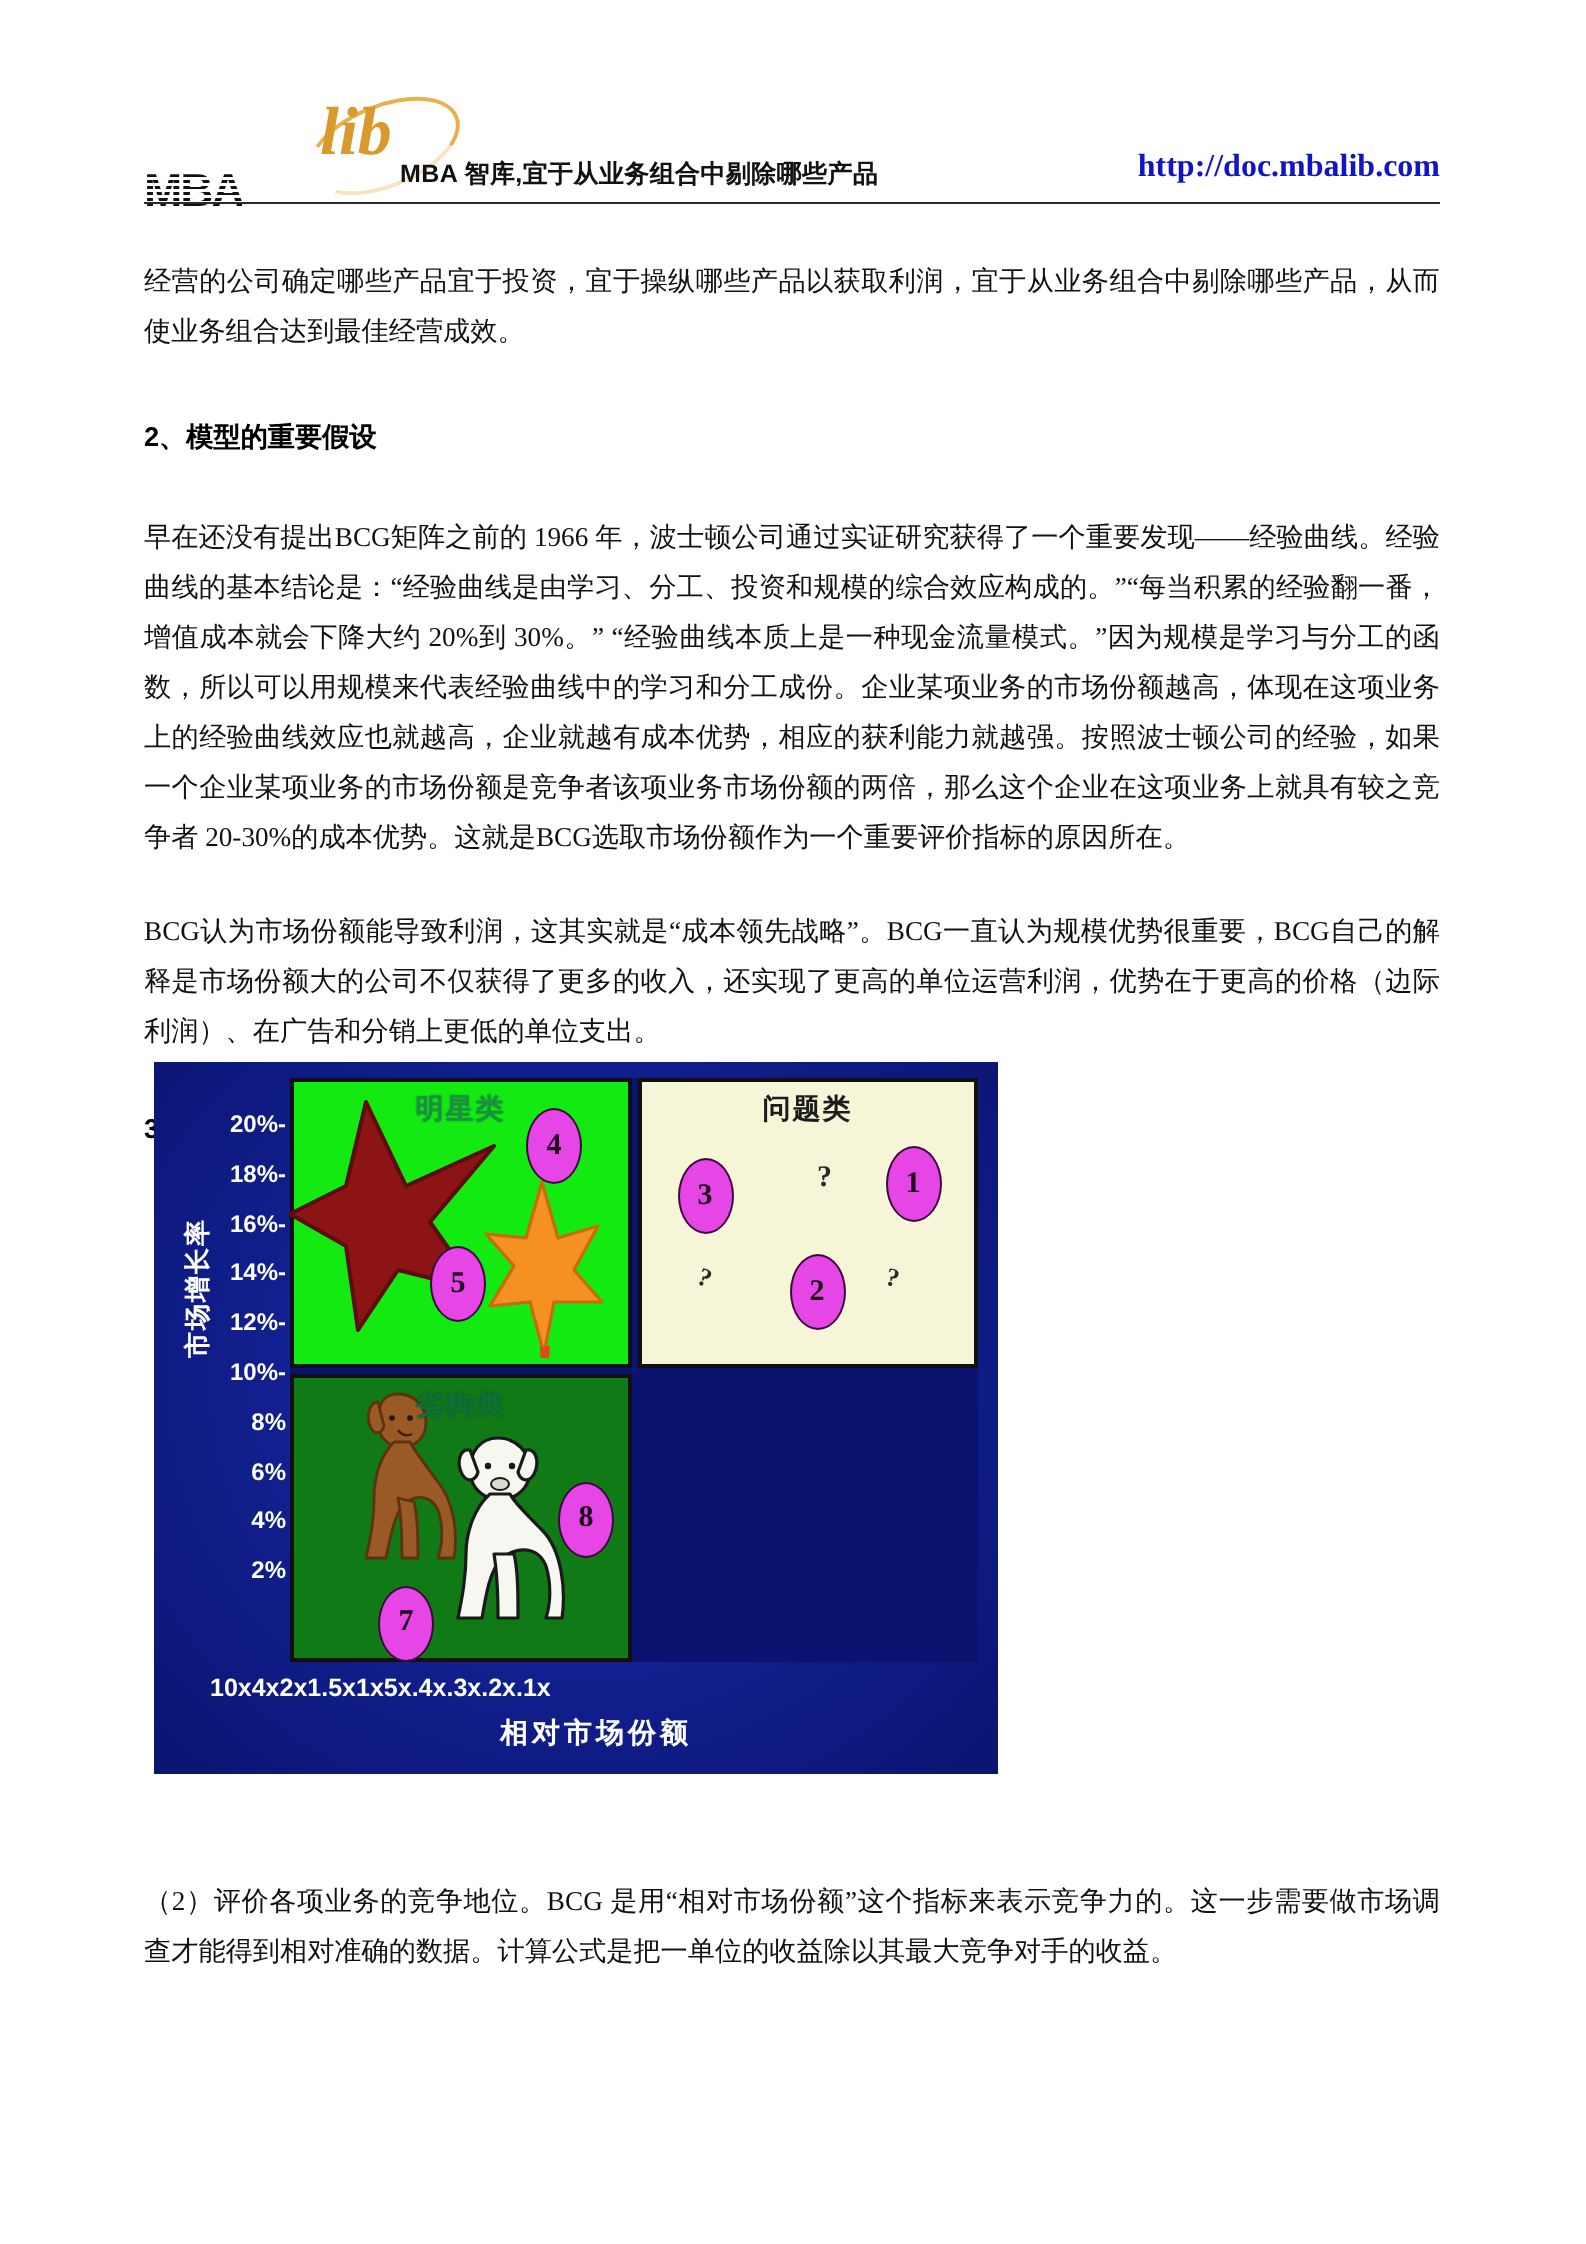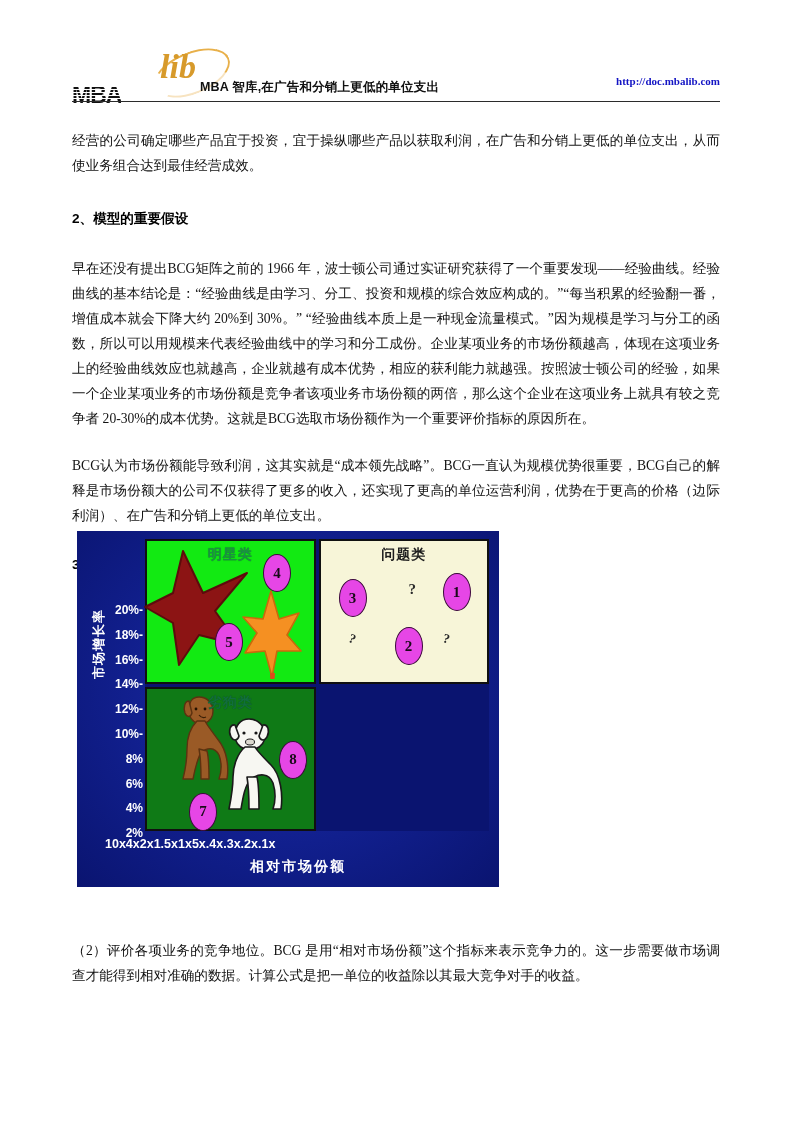--- a/index.html
+++ b/index.html
@@ -95,21 +95,21 @@
     color: #111;
     letter-spacing: 0.2px;
     white-space: nowrap;
   }
   .header-url {
     position: absolute;
     right: 0;
     top: 23px;
     font-family: "Liberation Serif", serif;
     font-weight: bold;
-    font-size: 11px;
+    font-size: 16px;
     color: #1314c4;
     text-decoration: none;
     white-space: nowrap;
   }
   .header-rule {
     position: absolute;
     left: 72px;
     top: 101px;
     width: 648px;
     height: 0;
@@ -173,21 +173,20 @@
   }
   .y-ticks {
     position: absolute;
     left: 24px;
     top: 19px;
     width: 42px;
     height: 276px;
     display: flex;
     flex-direction: column;
     justify-content: flex-start;
-    margin-top: 48px;
   }
   .y-ticks .tick {
     color: #ffffff;
     font-family: "Liberation Sans", "DejaVu Sans", sans-serif;
     font-weight: bold;
     font-size: 12px;
     text-align: right;
     line-height: 24.8px;
     height: 24.8px;
     white-space: nowrap;
@@ -301,27 +300,27 @@
 <body>
 
 <div class="page">
 
   <div class="header">
     <div class="logo-wrap">
       <span class="logo-mba">MBA</span>
       <span class="logo-ring"></span>
       <span class="logo-lib">lib</span>
     </div>
-    <div class="tagline">MBA 智库,在广告和分销上更低的单位支出</div>
+    <div class="tagline">MBA 智库,宜于从业务组合中剔除哪些产品</div>
     <a class="header-url" href="#">http://doc.mbalib.com</a>
   </div>
   <div class="header-rule"></div>
 
   <div class="content">
-    <p class="para">经营的公司确定哪些产品宜于投资，宜于操纵哪些产品以获取利润，在广告和分销上更低的单位支出，从而使业务组合达到最佳经营成效。</p>
+    <p class="para">经营的公司确定哪些产品宜于投资，宜于操纵哪些产品以获取利润，宜于从业务组合中剔除哪些产品，从而使业务组合达到最佳经营成效。</p>
     <div class="gap-lg"></div>
     <h3 class="section-head">2、模型的重要假设</h3>
     <div class="gap-md"></div>
     <p class="para">早在还没有提出BCG矩阵之前的 1966 年，波士顿公司通过实证研究获得了一个重要发现——经验曲线。经验曲线的基本结论是：“经验曲线是由学习、分工、投资和规模的综合效应构成的。”“每当积累的经验翻一番，增值成本就会下降大约 20%到 30%。” “经验曲线本质上是一种现金流量模式。”因为规模是学习与分工的函数，所以可以用规模来代表经验曲线中的学习和分工成份。企业某项业务的市场份额越高，体现在这项业务上的经验曲线效应也就越高，企业就越有成本优势，相应的获利能力就越强。按照波士顿公司的经验，如果一个企业某项业务的市场份额是竞争者该项业务市场份额的两倍，那么这个企业在这项业务上就具有较之竞争者 20-30%的成本优势。这就是BCG选取市场份额作为一个重要评价指标的原因所在。</p>
     <div class="gap-sm"></div>
     <p class="para">BCG认为市场份额能导致利润，这其实就是“成本领先战略”。BCG一直认为规模优势很重要，BCG自己的解释是市场份额大的公司不仅获得了更多的收入，还实现了更高的单位运营利润，优势在于更高的价格（边际利润）、在广告和分销上更低的单位支出。</p>
     <div class="gap-md"></div>
     <h3 class="section-head">3、如何用模型来分析</h3>
   </div>
 

